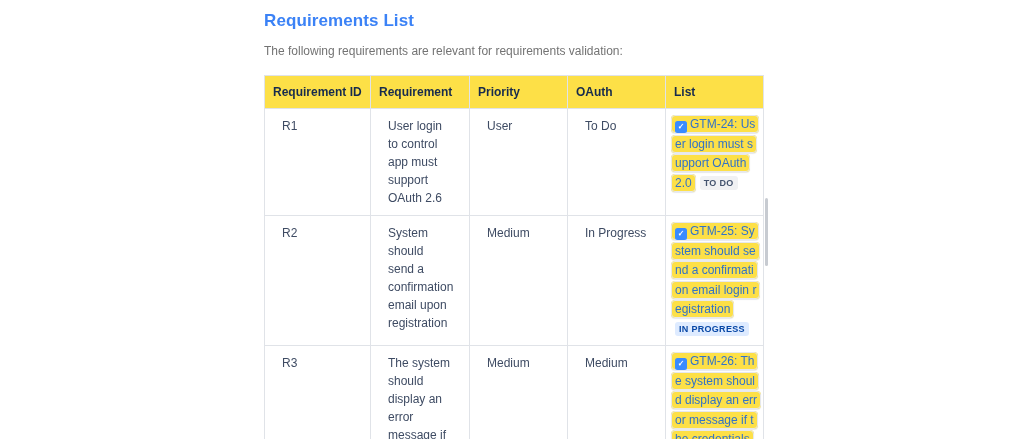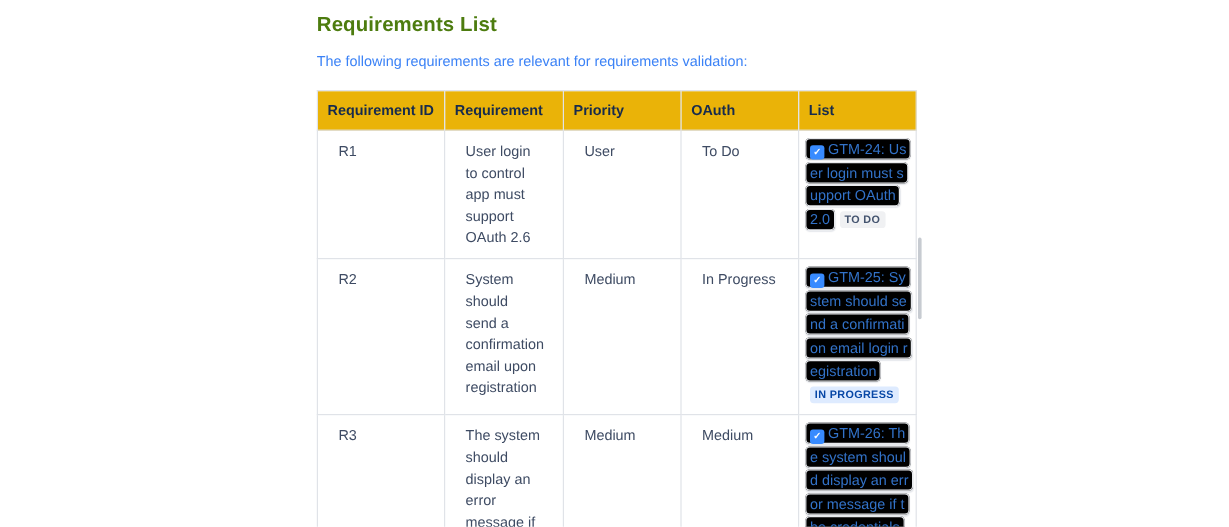--- a/index.html
+++ b/index.html
@@ -12,43 +12,43 @@
   }
   .content {
     position: absolute;
     left: 264px;
     top: 11px;
     width: 502px;
   }
   .page-title {
     font-size: 17px;
     font-weight: 700;
-    color: #4d7c0f;
+    color: #3b82f6;
     letter-spacing: 0.1px;
   }
   .page-subtitle {
     margin-top: 13px;
     font-size: 12px;
-    color: #3b82f6;
+    color: #737373;
   }
   table.req-table {
     margin-top: 17px;
     width: 499px;
     border-collapse: collapse;
     table-layout: fixed;
     border: 1px solid #D5D8DD;
   }
   .req-table th, .req-table td {
     border: 1px solid #E0E3E8;
     text-align: left;
     vertical-align: top;
     padding: 8px 17px;
   }
   .req-table th {
-    background: #eab308;
+    background: #fde047;
     color: #172B4D;
     font-size: 12px;
     font-weight: 700;
     white-space: nowrap;
     padding: 9px 6px 9px 8px;
   }
   .req-table td {
     color: #3E4B63;
     font-size: 12px;
     line-height: 18px;
@@ -58,21 +58,21 @@
   tr.r2 { height: 101px; }
   tr.r3 { height: 134px; }
   td.jira-cell {
     padding: 6px 4px 6px 5px;
     line-height: 19.5px;
   }
   a.jira-link {
     color: #3272C8;
     font-size: 12px;
     text-decoration: none;
-    background: #000000;
+    background: #fde047;
     border: 1px solid #E6E8EC;
     box-shadow: 0 1px 1px rgba(9,30,66,0.10);
     border-radius: 4px;
     padding: 1px 3px;
     -webkit-box-decoration-break: clone;
     box-decoration-break: clone;
     word-break: break-all;
   }
   .task-icon {
     display: inline-block;

